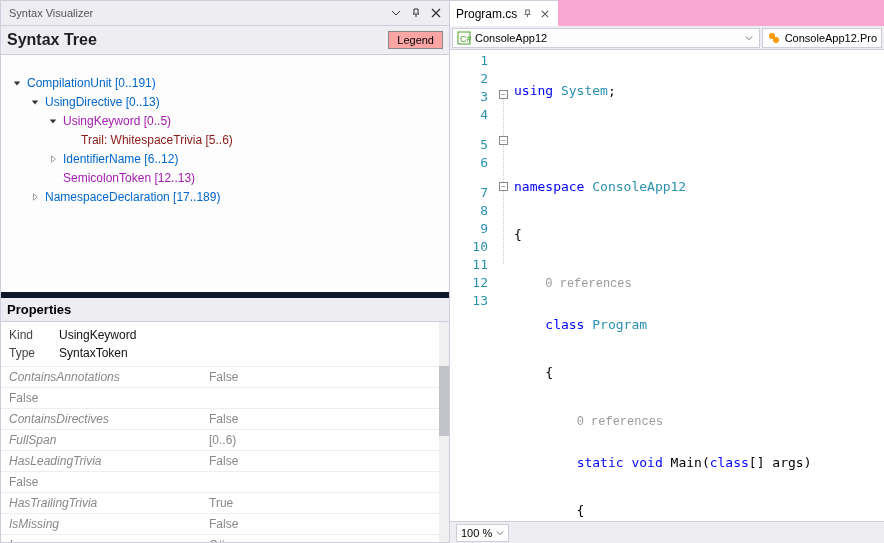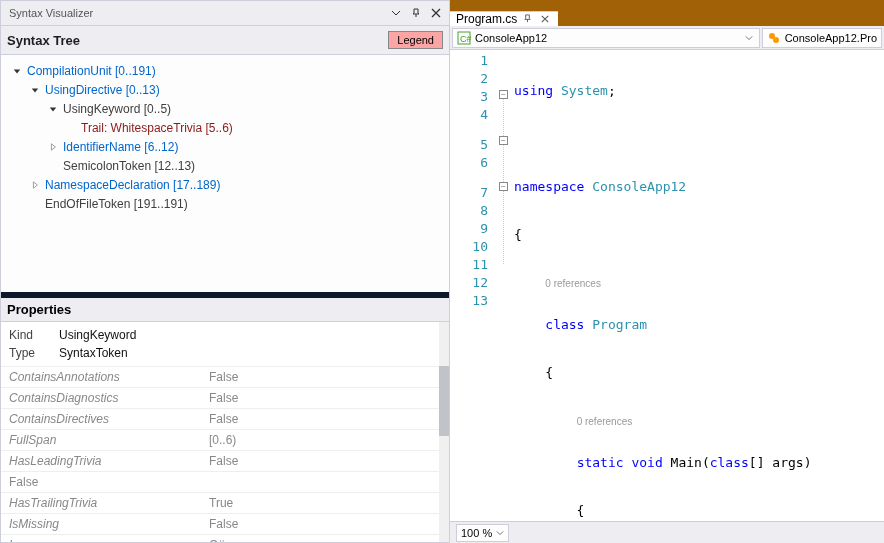--- a/index.html
+++ b/index.html
@@ -10,73 +10,73 @@
 
 
 .win-header { display: flex; align-items: center; height: 24px; padding: 0 4px; background: #eeeef2; color: #555; font-size: 11px; }
 .win-title { flex: 1; padding-left: 4px; }
 .win-btns { display: flex; gap: 2px; }
 .win-btn { width: 18px; height: 18px; display: flex; align-items: center; justify-content: center; cursor: pointer; color: #333; }
 .win-btn svg { width: 10px; height: 10px; }
 
 
 .section-header { display: flex; align-items: center; background: #eeeef2; border: 1px solid #cccedb; border-left: none; border-right: none; height: 30px; padding: 0 6px; }
-.section-title { flex: 1; font-weight: bold; font-size: 13px; color: #1e1e1e; }
+.section-title { flex: 1; font-weight: bold; font-size: 16px; color: #1e1e1e; }
 .legend-btn { background: #fca5a5; border: 1px solid #888; padding: 2px 8px; font-size: 11px; cursor: pointer; font-family: inherit; }
 
 
-.tree-area { flex: 1; background: #fdfdfd; overflow: auto; padding: 6px 4px; font-size: 12px; }
+.tree-area { flex: 1; background: #fdfdfd; overflow: auto; padding: 18px 4px; font-size: 12px; }
 .tree-row { display: flex; align-items: center; height: 19px; padding-left: 4px; white-space: nowrap; }
 .tree-toggle { width: 12px; height: 12px; margin-right: 2px; display: inline-flex; align-items: center; justify-content: center; cursor: pointer; }
 .tree-toggle svg { width: 8px; height: 8px; }
 .tree-label { cursor: pointer; padding: 0 2px; }
 .c-blue { color: #0066cc; }
-.c-green { color: #404040; }
+.c-green { color: #a21caf; }
 .c-darkred { color: #8b1a1a; }
 .indent-0 { padding-left: 6px; }
 .indent-1 { padding-left: 24px; }
 .indent-2 { padding-left: 42px; }
 .indent-3 { padding-left: 60px; }
 
 
 .props-header { background: #eeeef2; border-top: 6px solid #0f172a; border-bottom: 1px solid #cccedb; padding: 4px 6px; font-weight: bold; font-size: 13px; }
 .props-area { background: #fff; overflow: auto; height: 220px; position: relative; }
 .props-top { padding: 4px 8px; }
 .props-row { display: flex; padding: 2px 0; font-size: 12px; }
 .props-key { width: 50px; color: #444; }
 .props-val { color: #111; }
 .grid-row { display: flex; padding: 3px 8px; font-size: 12px; color: #888; border-top: 1px solid #eee; }
 .grid-key { width: 200px; font-style: italic; }
 .grid-val { flex: 1; }
 .scroll-thumb { position: absolute; right: 0; top: 44px; width: 10px; height: 70px; background: #c2c3c9; }
 .scroll-track { position: absolute; right: 0; top: 0; bottom: 0; width: 10px; background: #f0f0f0; }
 
 
-.tabs-row { display: flex; background: #a16207; height: 26px; align-items: flex-end; }
+.tabs-row { display: flex; background: #f9a8d4; height: 26px; }
 .tab { display: flex; align-items: center; padding: 0 6px; background: #fff; border-top: 1px solid #cccedb; font-size: 12px; cursor: pointer; gap: 6px; }
 .tab-close { width: 14px; height: 14px; display: flex; align-items: center; justify-content: center; }
 
 .dd-row { display: flex; background: #eeeef2; height: 24px; border-bottom: 1px solid #cccedb; align-items: center; padding: 0 2px; gap: 2px; }
 .dd { flex: 1; display: flex; align-items: center; background: #fdfdfd; border: 1px solid #cccedb; height: 20px; padding: 0 4px; font-size: 11px; cursor: pointer; }
 .dd-icon { width: 14px; height: 14px; margin-right: 4px; display: flex; align-items: center; justify-content: center; color: #ff9900; }
 .dd-text { flex: 1; }
 .dd-arrow { width: 10px; }
 
 
 .editor { flex: 1; display: flex; background: #fff; overflow: hidden; font-family: Consolas, monospace; font-size: 13px; position: relative; }
 .gutter { width: 46px; background: #fff; text-align: right; padding-right: 8px; color: #2b91af; padding-top: 2px; }
 .gutter-line { height: 18px; line-height: 18px; }
 .outline-col { width: 18px; position: relative; padding-top: 2px; }
 .ol-box { position: absolute; width: 9px; height: 9px; border: 1px solid #888; left: 3px; display: flex; align-items: center; justify-content: center; font-size: 8px; color: #888; cursor: pointer; background: #fff; line-height: 7px; }
 .ol-line { position: absolute; left: 7px; width: 1px; border-left: 1px dotted #ccc; }
 .code-col { flex: 1; padding-top: 2px; white-space: pre; }
 .code-line { height: 18px; line-height: 18px; }
 .tk-kw { color: #0000ff; }
 .tk-type { color: #2b91af; }
-.tk-ref { color: #999; font-size: 10px; font-family: Liberation Sans, sans-serif; margin-top: 40px; }
+.tk-ref { color: #999; font-size: 12px; font-family: Liberation Mono, monospace; margin-top: 40px; }
 
 .zoom-bar { height: 22px; border-top: 1px solid #cccedb; background: #eeeef2; display: flex; align-items: center; padding: 0 6px; font-size: 11px; }
 .zoom-dd { display: flex; align-items: center; gap: 4px; border: 1px solid #cccedb; background: #fdfdfd; padding: 0 4px; height: 18px; cursor: pointer; }
 </style>
 </head>
 <body>
 
 <div class="left-panel">
   <div class="win-header">
     <span class="win-title">Syntax Visualizer</span>
@@ -145,24 +145,20 @@
         <span class="tree-toggle"></span>
         <span class="tree-label c-green">SemicolonToken [12..13)</span>
       </div>
       <div class="tree-row indent-1">
         <span class="tree-toggle">
           <svg viewBox="0 0 10 10">
             <path d="M3 1 L8 5 L3 9 Z" fill="none" stroke="#888"></path>
           </svg>
         </span>
         <span class="tree-label c-blue">NamespaceDeclaration [17..189)</span>
-      </div>
-      <div class="tree-row indent-1">
-        <span class="tree-toggle"></span>
-        <span class="tree-label c-green">EndOfFileToken [191..191)</span>
       </div>
     </div>
 
   <div class="props-header">Properties</div>
   <div class="props-area">
     <div class="props-top" id="props-top">
         <div class="props-row">
           <span class="props-key">Kind</span>
           <span class="props-val">UsingKeyword</span>
         </div>
@@ -170,21 +166,20 @@
           <span class="props-key">Type</span>
           <span class="props-val">SyntaxToken</span>
         </div>
       </div>
     <div id="props-grid">
         <div class="grid-row">
           <span class="grid-key">ContainsAnnotations</span>
           <span class="grid-val">False</span>
         </div>
         <div class="grid-row">
-          <span class="grid-key">ContainsDiagnostics</span>
           <span class="grid-val">False</span>
         </div>
         <div class="grid-row">
           <span class="grid-key">ContainsDirectives</span>
           <span class="grid-val">False</span>
         </div>
         <div class="grid-row">
           <span class="grid-key">FullSpan</span>
           <span class="grid-val">[0..6)</span>
         </div>

